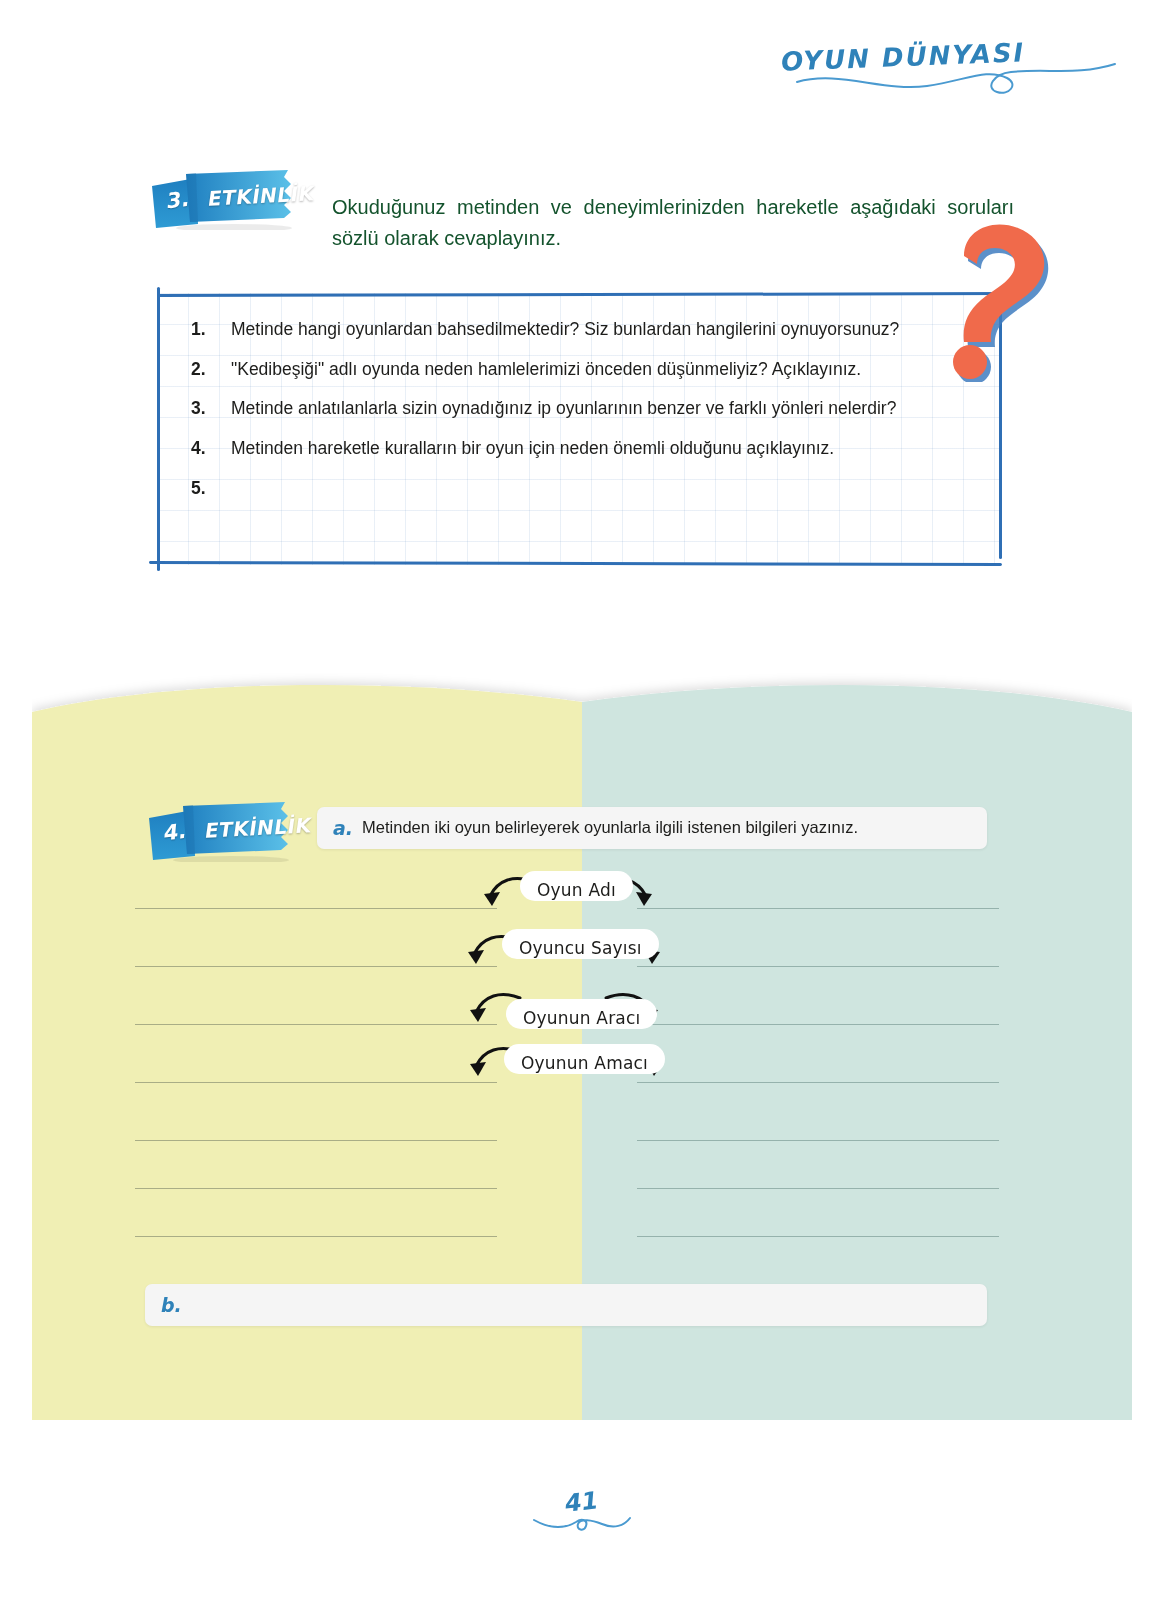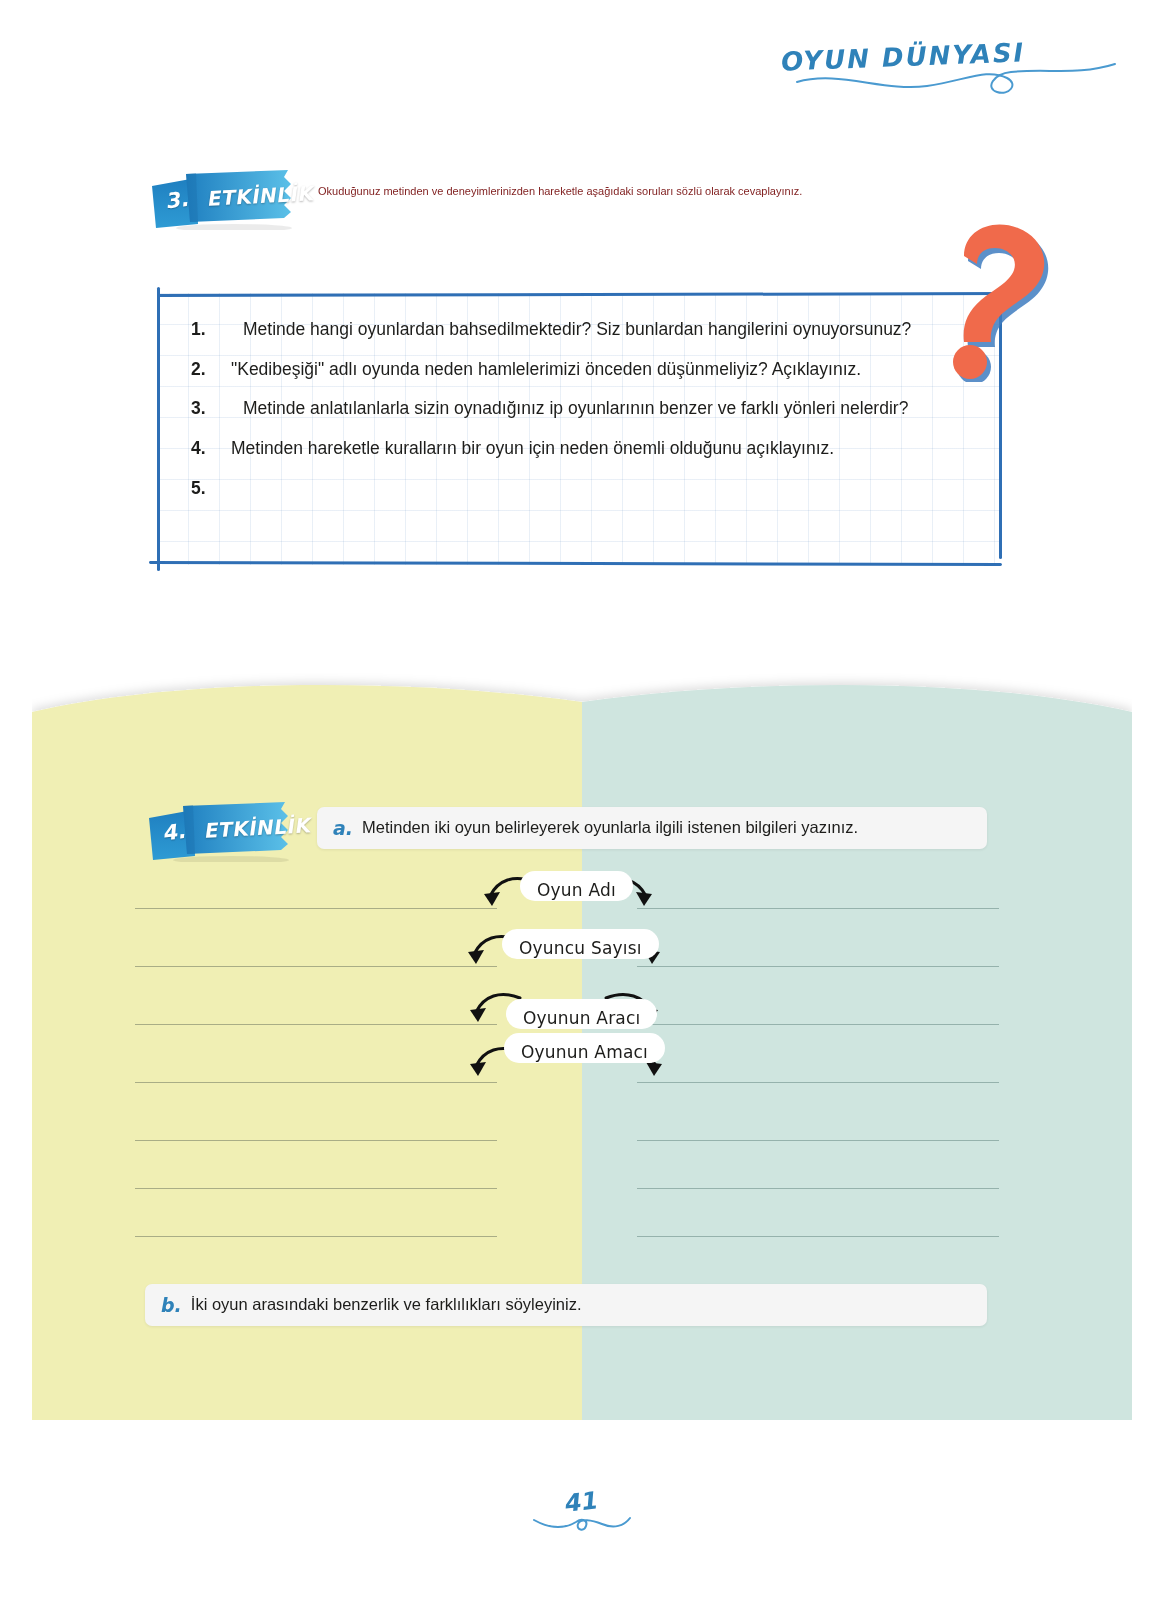--- a/index.html
+++ b/index.html
@@ -72,27 +72,27 @@
     transform: rotate(-3deg);
     text-shadow: 0 1px 2px rgba(0,0,0,.28);
     white-space: nowrap;
   }
 
   #badge-3 { left: 148px; top: 168px; }
 
   
   #activity3-intro {
     position: absolute;
-    left: 318px;
+    left: 332px;
     top: 172px;
     width: 682px;
-    font-size: 11px;
+    font-size: 20px;
     line-height: 1.55;
     text-align: justify;
-    color: #7f1d1d;
+    color: #14532d;
   }
 
   
   #question-box {
     position: absolute;
     left: 157px;
     top: 293px;
     width: 845px;
     height: 272px;
   }
@@ -142,21 +142,21 @@
     color: #1d1d1b;
   }
   #question-list li .q-num {
     position: absolute;
     left: 6px;
     top: 0;
     font-weight: bold;
     font-size: 17.5px;
     color: #1d1d1b;
   }
-  #question-list li.justify .q-text { text-align: justify; display: block; margin-left: 12px; }
+  #question-list li.justify .q-text { text-align: justify; display: block; }
 
   
   #question-mark-graphic {
     position: absolute;
     left: 940px;
     top: 222px;
     width: 130px;
     height: 160px;
     z-index: 5;
   }
@@ -431,27 +431,26 @@
   <div class="field-label" style="left:474px; top:327px;">
     <span class="fl-text">Oyunun Aracı</span>
   </div>
 
   <svg class="field-arrows" style="left:420px; top:370px;" width="230" height="44" viewBox="0 0 230 44">
     <path d="M68 10 C 48 2, 32 8, 24 24" fill="none" stroke="#111" stroke-width="3" stroke-linecap="round"></path>
     <path d="M26 34 L18 22 L34 20 Z" fill="#111"></path>
     <path d="M158 10 C 178 2, 196 8, 204 24" fill="none" stroke="#111" stroke-width="3" stroke-linecap="round"></path>
     <path d="M202 34 L194 20 L210 22 Z" fill="#111"></path>
   </svg>
-  <div class="field-label" style="left:472px; top:361px;">
+  <div class="field-label" style="left:472px; top:372px;">
     <span class="fl-text">Oyunun Amacı</span>
   </div>
 
   <div class="prompt-bar" id="prompt-b">
     <span class="prompt-marker">b.</span>
-    <span class="prompt-text">İki oyun arasındaki benzerlik ve farklılıkları söyleyiniz.</span>
   </div>
 </div>
 
 <div id="page-number-wrap">
   <span class="pn-text">41</span>
   <svg width="104" height="26" viewBox="0 0 104 26">
     <path d="M4 6 C 22 16, 36 14, 46 8 C 52 4, 58 6, 56 12 C 54 18, 46 16, 48 10 C 50 4, 62 6, 72 10 C 84 15, 94 12, 100 4" fill="none" stroke="#4a9ad0" stroke-width="2" stroke-linecap="round"></path>
   </svg>
 </div>
 

